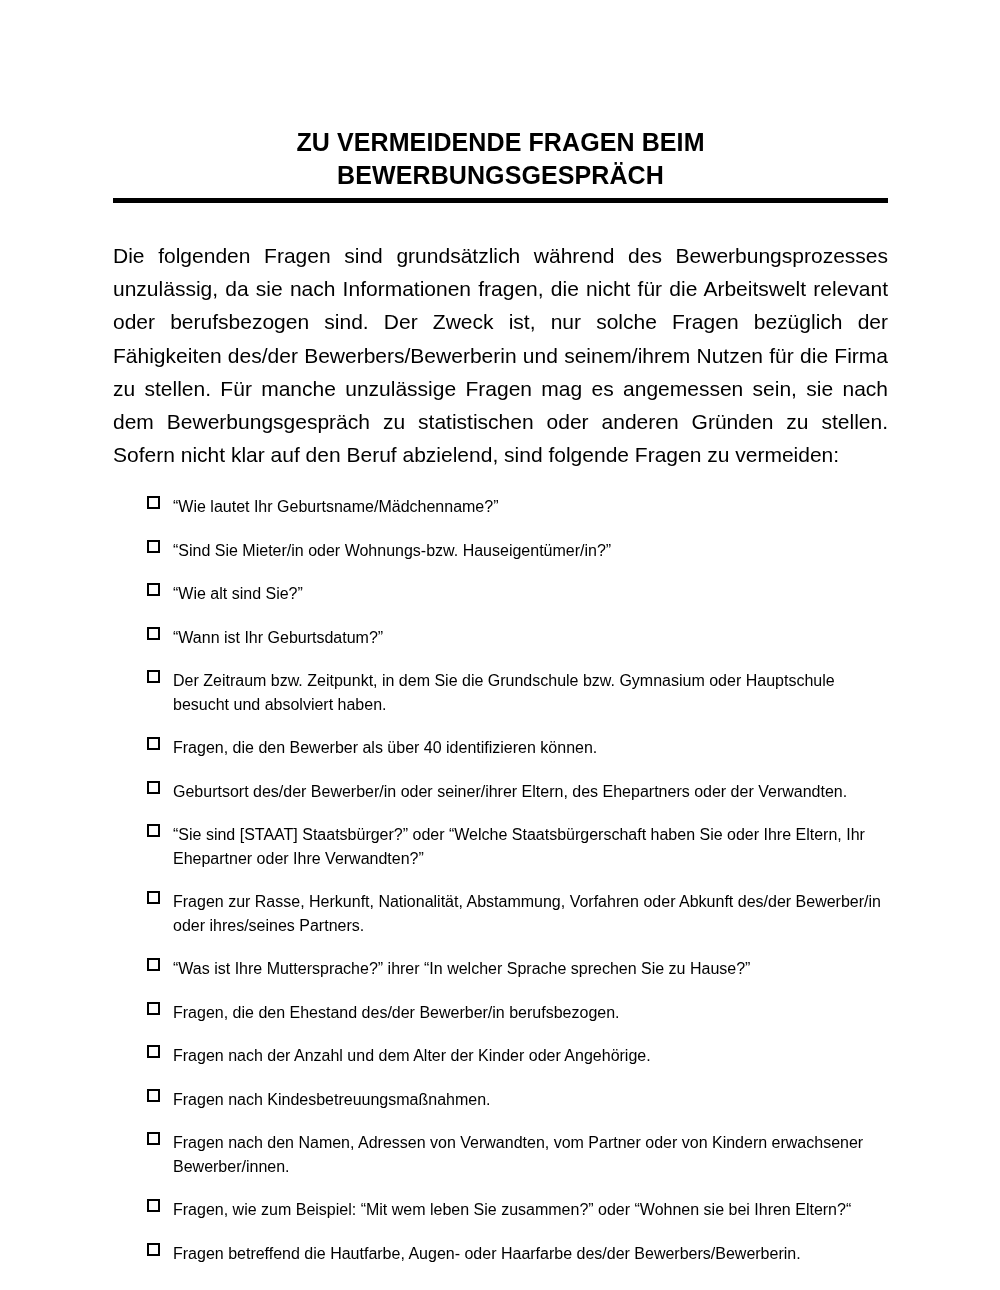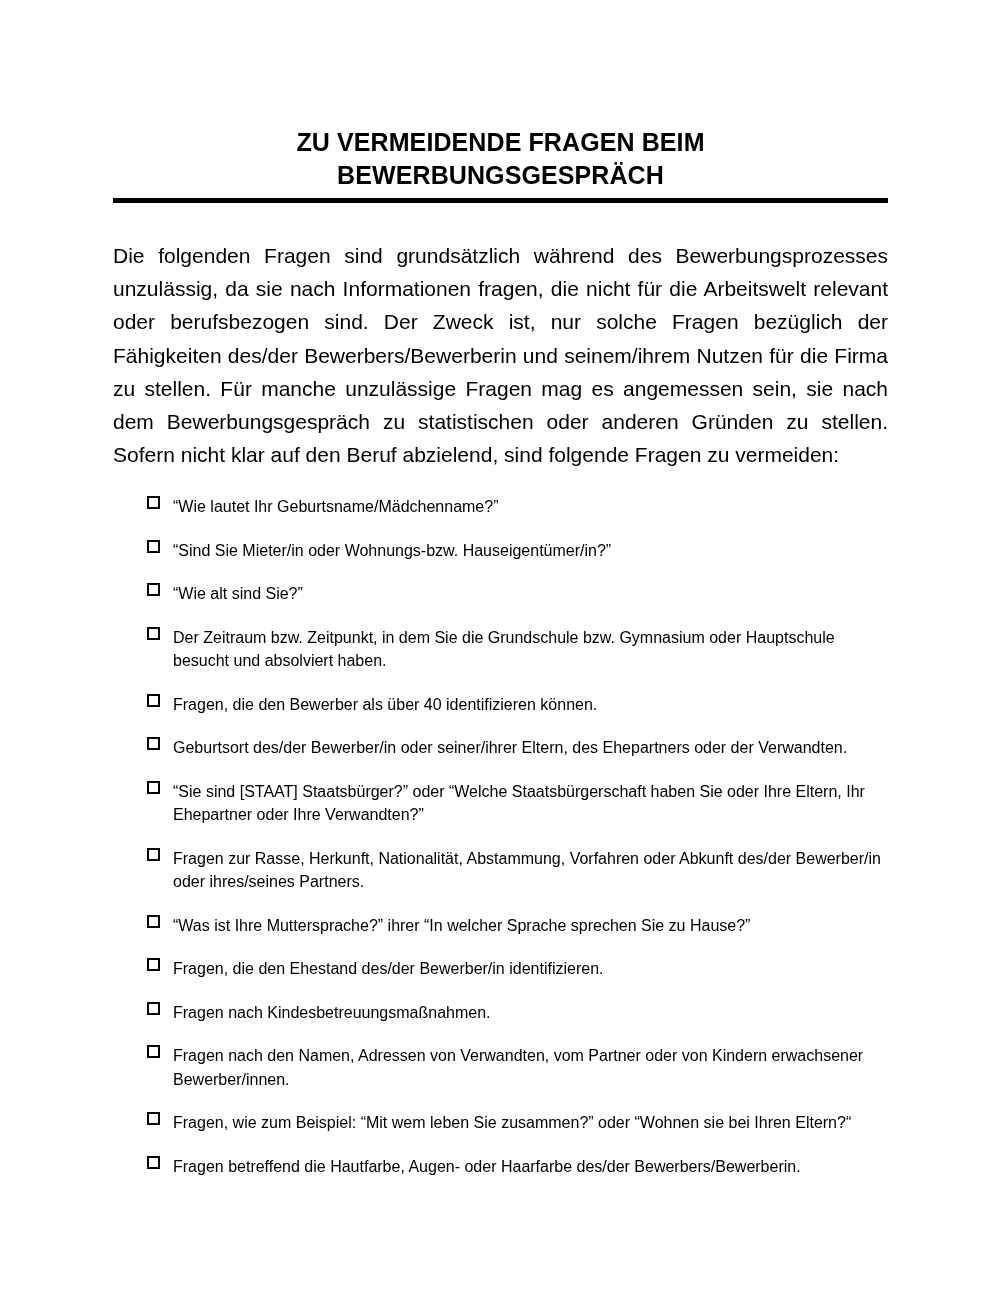--- a/index.html
+++ b/index.html
@@ -137,20 +137,27 @@
       </li>
 
       <li class="check-item">
         <span class="checkbox-icon">
             <span class="shadow"></span>
             <span class="box"></span>
           </span>
         <span>“Wie alt sind Sie?”</span>
       </li>
 
+      <li class="check-item">
+        <span class="checkbox-icon">
+            <span class="shadow"></span>
+            <span class="box"></span>
+          </span>
+        <span>“Wann ist Ihr Geburtsdatum?”</span>
+      </li>
 
       <li class="check-item">
         <span class="checkbox-icon">
             <span class="shadow"></span>
             <span class="box"></span>
           </span>
         <span>Der Zeitraum bzw. Zeitpunkt, in dem Sie die Grundschule bzw. Gymnasium oder Hauptschule besucht und absolviert haben.</span>
       </li>
 
       <li class="check-item">
@@ -191,28 +198,29 @@
             <span class="box"></span>
           </span>
         <span>“Was ist Ihre Muttersprache?” ihrer “In welcher Sprache sprechen Sie zu Hause?”</span>
       </li>
 
       <li class="check-item">
         <span class="checkbox-icon">
             <span class="shadow"></span>
             <span class="box"></span>
           </span>
-        <span>Fragen, die den Ehestand des/der Bewerber/in identifizieren.</span>
-      </li>
-
-      <li class="check-item">
-        <span class="checkbox-icon">
-            <span class="shadow"></span>
-            <span class="box"></span>
-          </span>
+        <span>Fragen, die den Ehestand des/der Bewerber/in berufsbezogen.</span>
+      </li>
+
+      <li class="check-item">
+        <span class="checkbox-icon">
+            <span class="shadow"></span>
+            <span class="box"></span>
+          </span>
+        <span>Fragen nach der Anzahl und dem Alter der Kinder oder Angehörige.</span>
       </li>
 
       <li class="check-item">
         <span class="checkbox-icon">
             <span class="shadow"></span>
             <span class="box"></span>
           </span>
         <span>Fragen nach Kindesbetreuungsmaßnahmen.</span>
       </li>
 

